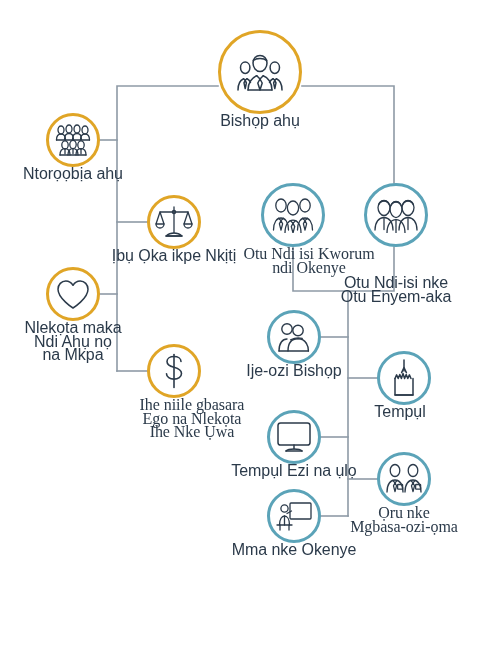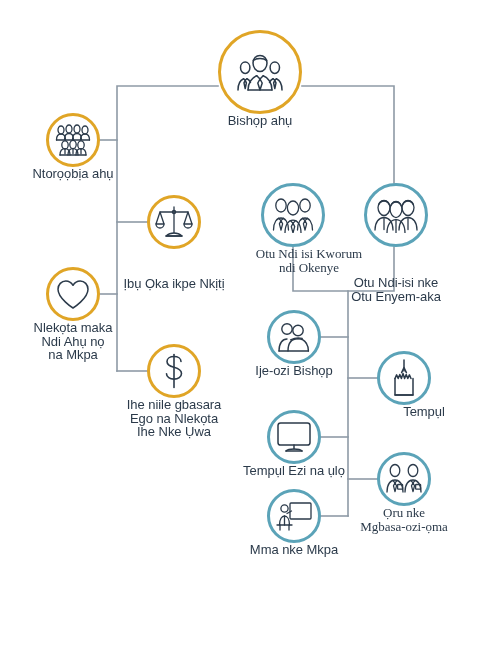--- a/index.html
+++ b/index.html
@@ -29,21 +29,21 @@
     box-sizing:border-box;
     display:flex;align-items:center;justify-content:center;
   }
   .ring.gold{border:3px solid #E0A526;}
   .ring.blue{border:3px solid #5BA3B8;}
   .ring svg{display:block;}
   .caption{
     position:absolute;
     text-align:center;
     color:#2B3A4A;
-    font-size:13px;
+    font-size:16px;
     line-height:13.5px;
     letter-spacing:-0.05px;
     white-space:pre-line;
     transform:translateX(-50%);
   }
 </style>
 </head>
 <body>
 
 <div id="chart">
@@ -145,21 +145,21 @@
 
           <path d="M5 7L1 19h8L5 7z"></path>
           <path d="M1 19c0 2.2 1.8 4 4 4s4-1.8 4-4"></path>
 
           <path d="M33 7l-4 12h8l-4-12z"></path>
           <path d="M29 19c0 2.2 1.8 4 4 4s4-1.8 4-4"></path>
           <circle cx="19" cy="7" r="1.6"></circle>
         </svg>
       </span>
     </div>
-    <div class="caption" style="left:174px;top:249px;width:170px;margin-top:28px;">Ịbụ Ọka ikpe Nkịtị</div>
+    <div class="caption" style="left:174px;top:249px;width:170px;">Ịbụ Ọka ikpe Nkịtị</div>
   </div>
 
   <div class="node">
     <div class="ring gold" style="left:46px;top:267px;width:54px;height:54px;">
       <span>
         <svg width="34" height="31" viewBox="0 0 34 31" fill="none" stroke="#2B3A4A" stroke-width="1.5" stroke-linecap="round" stroke-linejoin="round">
           <path d="M17 29C17 29 2 19.5 2 10.2 2 5.6 5.5 2 9.8 2c3 0 5.6 1.7 7.2 4.3C18.6 3.7 21.2 2 24.2 2 28.5 2 32 5.6 32 10.2 32 19.5 17 29 17 29z"></path>
         </svg>
       </span>
     </div>
@@ -170,21 +170,21 @@
 
   <div class="node">
     <div class="ring gold" style="left:147px;top:344px;width:54px;height:54px;">
       <span>
         <svg width="26" height="36" viewBox="0 0 26 36" fill="none" stroke="#2B3A4A" stroke-width="1.6" stroke-linecap="round" stroke-linejoin="round">
           <path d="M13 1.5v33"></path>
           <path d="M20 8.5c0-3.2-3.1-5-7-5s-7 1.9-7 5c0 3.4 3.3 4.8 7 5.8 3.9 1.1 7.5 2.4 7.5 6.2 0 3.4-3.4 5.6-7.5 5.6s-7.5-2-7.5-5.4"></path>
         </svg>
       </span>
     </div>
-    <div class="caption" style="left:174px;top:398px;width:170px;">Ihe niile gbasara
+    <div class="caption" style="left:192px;top:398px;width:170px;font-family:Liberation Serif, serif;">Ihe niile gbasara
 Ego na Nlekọta
 Ihe Nke Ụwa</div>
   </div>
 
   <div class="node">
     <div class="ring blue" style="left:261px;top:183px;width:64px;height:64px;">
       <span>
         <svg width="42" height="36" viewBox="0 0 42 36" fill="none" stroke="#2B3A4A" stroke-width="1.3" stroke-linecap="round" stroke-linejoin="round">
 
           <ellipse cx="9" cy="8.5" rx="5.2" ry="6.5"></ellipse>
@@ -263,21 +263,21 @@
           <path d="M14 1v11"></path>
           <path d="M11.6 13.6l2.4-5 2.4 5"></path>
 
           <path d="M5 19.5l1.6-3.6 1.6 3.6 1.6-4 1.6 4 1.6-5 1.6 5 1.6-4 1.6 4 1.6-3.6 1.6 3.6"></path>
 
           <path d="M5 19.5V36h18V19.5"></path>
           <path d="M5 36h18"></path>
         </svg>
       </span>
     </div>
-    <div class="caption" style="left:424px;top:405px;width:120px;">Tempụl</div>
+    <div class="caption" style="left:400px;top:405px;width:120px;">Tempụl</div>
   </div>
 
   <div class="node">
     <div class="ring blue" style="left:267px;top:410px;width:54px;height:54px;">
       <span>
         <svg width="36" height="32" viewBox="0 0 36 32" fill="none" stroke="#2B3A4A" stroke-width="1.5" stroke-linecap="round" stroke-linejoin="round">
           <rect x="2" y="2" width="32" height="22" rx="2.6"></rect>
           <path d="M18 24v4"></path>
           <path d="M10 30c1.4-1.4 3.6-2 8-2s6.6.6 8 2"></path>
           <path d="M10 30h16"></path>
@@ -322,16 +322,16 @@
           <path d="M12 13.5l4.5-2.5"></path>
 
           <path d="M4.5 25c0-6 2.4-9 5-9s5 3 5 9"></path>
           <path d="M9.5 16v9"></path>
 
           <path d="M2 25h15"></path>
           <path d="M5 25v5M14 25v5"></path>
         </svg>
       </span>
     </div>
-    <div class="caption" style="left:294px;top:543px;width:150px;">Mma nke Mkpa</div>
+    <div class="caption" style="left:294px;top:543px;width:150px;">Mma nke Okenye</div>
   </div>
 
 </div>
 
 </body></html>

